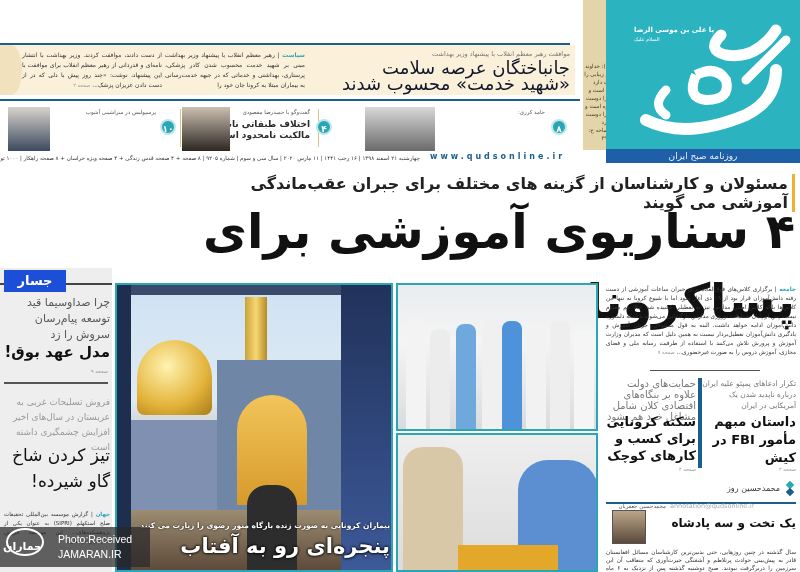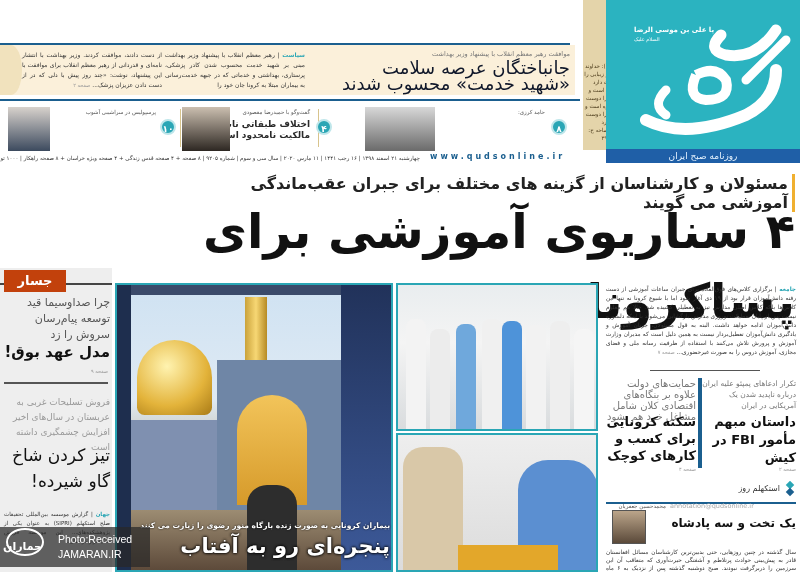--- a/index.html
+++ b/index.html
@@ -37,21 +37,21 @@
   
   .date-bar { left: 0; top: 153px; width: 605px; height: 10px; font-size: 5.5px; color: #333; white-space: nowrap; line-height: 10px; }
   .website { left: 430px; top: 152px; width: 175px; font-size: 8px; color: #1b5f8f; letter-spacing: 3px; font-weight: bold; text-align: left; direction: ltr; }
 
   
   .kicker-main { left: 180px; top: 174px; width: 615px; font-size: 16px; font-weight: bold; text-align: right; color: #222; border-right: 3px solid #f0b030; padding-right: 4px; }
   .headline-main { left: 10px; top: 196px; width: 785px; font-size: 48px; font-weight: 900; line-height: 70px; text-align: right; color: #111; font-family: "DejaVu Sans", sans-serif; letter-spacing: -1px; }
 
   
   .left-col { left: 0; top: 268px; width: 112px; height: 304px; background: #eeeeee; }
-  .jesar { left: 4px; top: 270px; width: 62px; height: 22px; background: #c2410c; color: #fff; font-size: 13px; font-weight: bold; text-align: center; line-height: 22px; }
+  .jesar { left: 4px; top: 270px; width: 62px; height: 22px; background: #1d4ed8; color: #fff; font-size: 13px; font-weight: bold; text-align: center; line-height: 22px; }
   .jesar-line { left: 0; top: 283px; width: 112px; height: 2px; background: #444; }
   .left-kick1 { left: 4px; top: 295px; width: 106px; font-size: 11px; line-height: 16px; color: #555; text-align: right; }
   .left-ttl1 { left: 4px; top: 343px; width: 106px; font-size: 15px; font-weight: bold; color: #111; text-align: right; }
   .left-kick2 { left: 4px; top: 395px; width: 106px; font-size: 9px; line-height: 15px; color: #999; text-align: right; }
   .left-ttl2 { left: 4px; top: 442px; width: 106px; font-size: 17px; font-weight: normal; color: #111; text-align: right; line-height: 26px; }
   .left-body { left: 4px; top: 510px; width: 106px; font-size: 5.5px; line-height: 9px; color: #333; text-align: justify; }
   .page-ref { font-size: 5px; color: #999; }
   .divider-h { position: absolute; height: 2px; background: #555; }
 
   
@@ -233,21 +233,21 @@
 <div class="abs col-sep"></div>
 <div class="abs col-b-kick">حمایت‌های دولت علاوه بر بنگاه‌های اقتصادی کلان شامل مشاغل خرد هم بشود</div>
 <div class="abs col-b-ttl">سکته کرونایی برای کسب و کارهای کوچک</div>
 <div class="abs page-ref" style="left:604px;top:466px;width:92px;text-align:right;">صفحه ۴</div>
 
 <div class="abs note-head"></div>
 <svg class="abs note-icon" viewBox="0 0 12 16">
   <rect x="3" y="1" width="6" height="6" transform="rotate(45 6 4)" fill="#2aa6b5"></rect>
   <rect x="3" y="8" width="6" height="6" transform="rotate(45 6 11)" fill="#1b5f8f"></rect>
 </svg>
-<div class="abs note-label">استکهلم روز</div>
+<div class="abs note-label">محمدحسین روز</div>
 <div class="abs note-author">محمدحسین جعفریان</div>
 <div class="abs note-email">annotation@qudsonline.ir</div>
 <div class="abs note-photo"></div>
 <div class="abs note-title">یک تخت و سه پادشاه</div>
 <div class="abs note-body">سال گذشته در چنین روزهایی، حتی بدبین‌ترین کارشناسان مسائل افغانستان قادر به پیش‌بینی حوادث پرتلاطم و آشفتگی حیرت‌آوری که متعاقب آن این سرزمین را دربرگرفت نبودند. صبح دوشنبه گذشته پس از نزدیک به ۶ ماه کشمکش بر سر نتایج</div>
 
 <div class="abs watermark"></div>
 <div class="abs wm-logo">جماران</div>
 <div class="abs wm-text">
   <div>Photo:Received</div>

